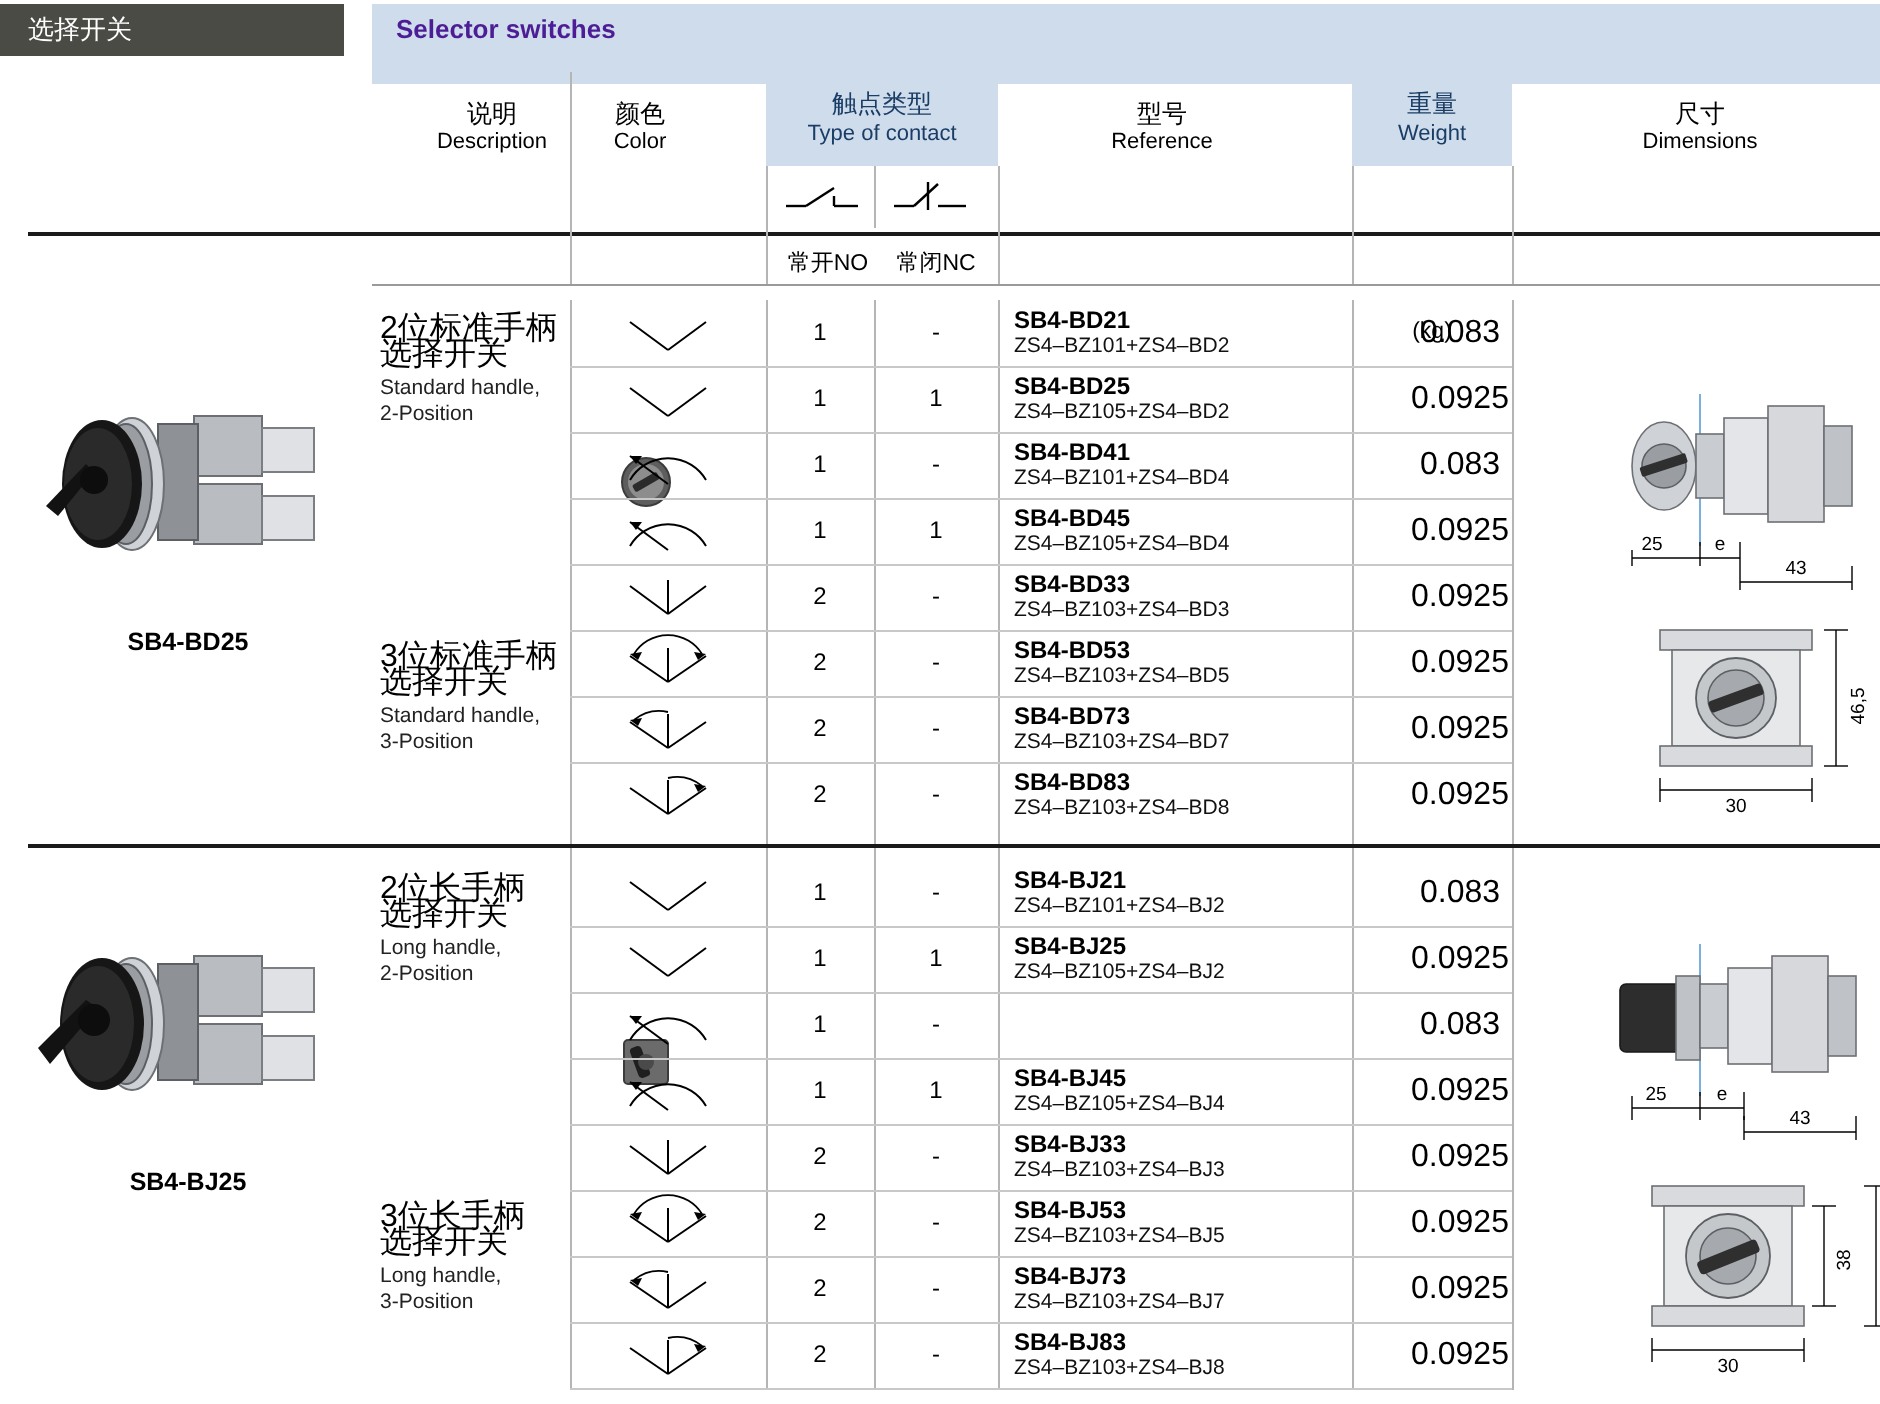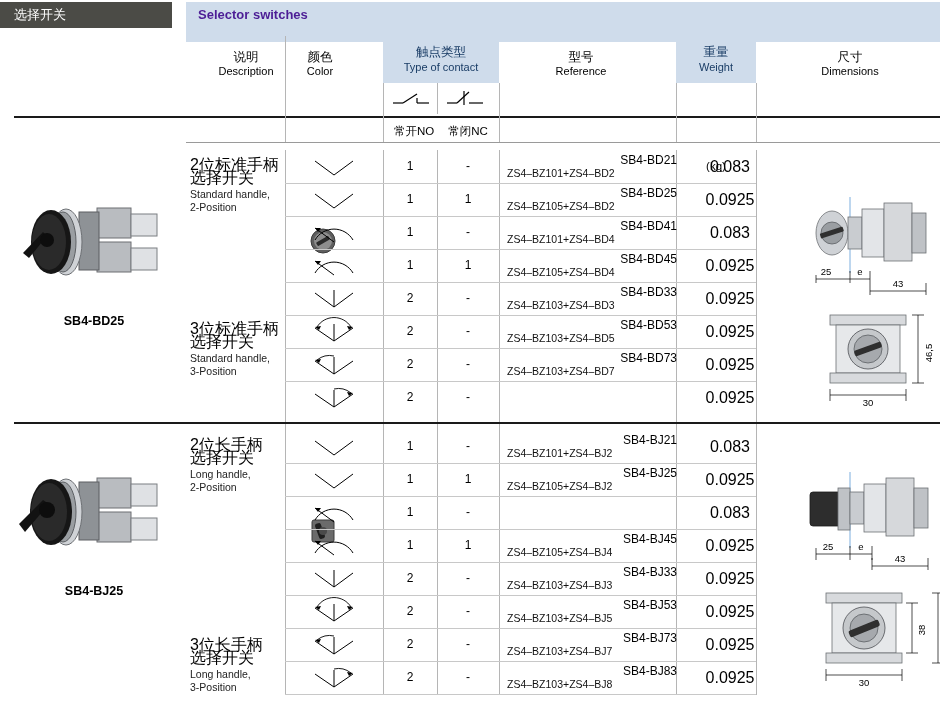--- a/index.html
+++ b/index.html
@@ -193,24 +193,23 @@
     font-size: 12px;
     line-height: 33px;
   }
   .cell-ref {
     position: absolute;
     left: 222px; top: 3px;
     width: 170px;
   }
   .cell-ref .main {
     font-size: 12px;
-    font-weight: normal;
+    font-weight: bold;
     display: block;
     line-height: 14px;
-    text-align: right;
   }
   .cell-ref .sub {
     font-size: 10.5px;
     display: block;
     line-height: 12px;
     color: #111;
   }
   .cell-wt {
     position: absolute;
     left: 391px; top: 0;
@@ -363,21 +362,21 @@
   <div class="en">3-Position</div>
 </div>
 
 <div class="descgroup" style="left:190px; top:438px;">
   <div class="cn">2位长手柄</div>
   <div class="cn">选择开关</div>
   <div class="en" style="margin-top:4px;">Long handle,</div>
   <div class="en">2-Position</div>
 </div>
 
-<div class="descgroup" style="left:190px; top:602px;margin-top:36px;">
+<div class="descgroup" style="left:190px; top:602px;">
   <div class="cn">3位长手柄</div>
   <div class="cn">选择开关</div>
   <div class="en" style="margin-top:4px;">Long handle,</div>
   <div class="en">3-Position</div>
 </div>
 
 <div class="swatch" style="left:310px; top:228px;">
   <svg viewBox="0 0 26 26" width="26" height="26">
     <circle cx="13" cy="13" r="12" fill="#5e5e5e" stroke="#3c3c3c"></circle>
     <circle cx="13" cy="13" r="9" fill="#8d8d8d"></circle>
@@ -526,20 +525,24 @@
     <svg viewBox="0 0 98 33" width="98" height="33">
       <line x1="30" y1="13" x2="49" y2="26" stroke="#000" stroke-width="1"></line>
       <line x1="68" y1="13" x2="49" y2="26" stroke="#000" stroke-width="1"></line>
       <line x1="49" y1="9" x2="49" y2="26" stroke="#000" stroke-width="1"></line>
       <path d="M49 8 A20 20 0 0 1 66 12" fill="none" stroke="#000" stroke-width="0.9"></path>
       <polygon points="68,12 62,11 64,15" fill="#000"></polygon>
     </svg>
   </div>
   <div class="cell-no">2</div>
   <div class="cell-nc">-</div>
+  <div class="cell-ref">
+    <span class="main">SB4-BD83</span>
+    <span class="sub">ZS4–BZ103+ZS4–BD8</span>
+  </div>
   <div class="cell-wt">0.0925</div>
 </div>
 
 <div class="thick-rule" style="left:14px; top:422px; width:926px;"></div>
 
 <div class="row" style="top:430px;">
   <div class="cell-sym">
     <svg viewBox="0 0 98 33" width="98" height="33">
       <line x1="30" y1="11" x2="49" y2="25" stroke="#000" stroke-width="1"></line>
       <line x1="68" y1="11" x2="49" y2="25" stroke="#000" stroke-width="1"></line>

